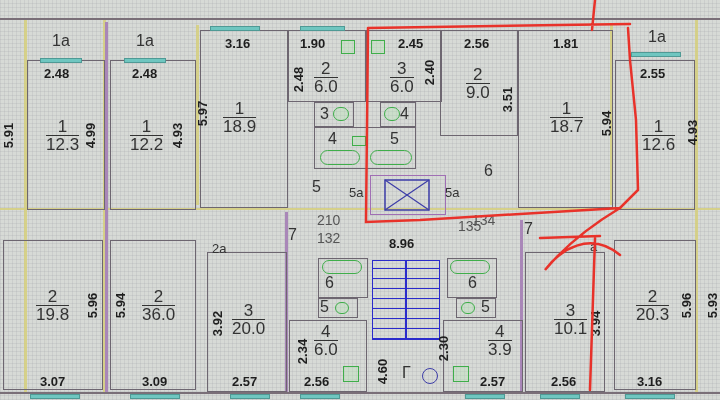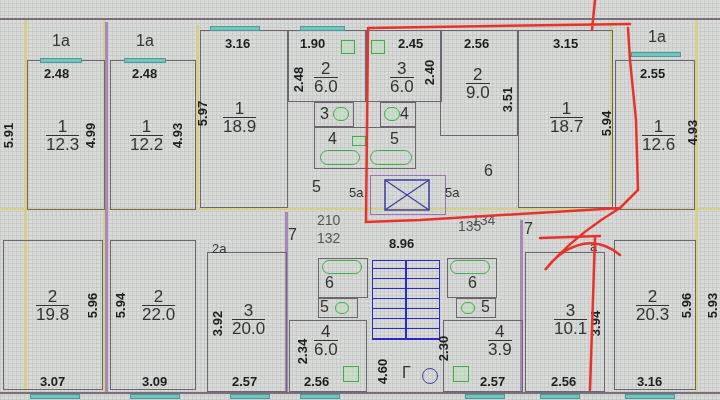--- a/index.html
+++ b/index.html
@@ -147,21 +147,21 @@
   <div class="lbl" style="left:642px;top:118px;">
       <span class="num">1</span>
       <span class="area">12.6</span>
     </div>
   <div class="lbl" style="left:36px;top:288px;">
       <span class="num">2</span>
       <span class="area">19.8</span>
     </div>
   <div class="lbl" style="left:142px;top:288px;">
       <span class="num">2</span>
-      <span class="area">22.0</span>
+      <span class="area">36.0</span>
     </div>
   <div class="lbl" style="left:232px;top:302px;">
       <span class="num">3</span>
       <span class="area">20.0</span>
     </div>
   <div class="lbl" style="left:314px;top:323px;">
       <span class="num">4</span>
       <span class="area">6.0</span>
     </div>
   <div class="lbl" style="left:488px;top:323px;">
@@ -199,21 +199,21 @@
   <div class="apt-num" style="left:317px;top:230px;">132</div>
   <div class="apt-num" style="left:472px;top:212px;">134</div>
   <div class="apt-num" style="left:458px;top:218px;text-align:center;">135</div>
 
   <div class="dim" style="left:44px;top:66px;">2.48</div>
   <div class="dim" style="left:132px;top:66px;">2.48</div>
   <div class="dim" style="left:225px;top:36px;">3.16</div>
   <div class="dim" style="left:300px;top:36px;">1.90</div>
   <div class="dim" style="left:398px;top:36px;">2.45</div>
   <div class="dim" style="left:464px;top:36px;">2.56</div>
-  <div class="dim" style="left:553px;top:36px;">3.15</div>
+  <div class="dim" style="left:553px;top:36px;">1.81</div>
   <div class="dim" style="left:640px;top:66px;">2.55</div>
   <div class="dim" style="left:389px;top:236px;">8.96</div>
   <div class="dim" style="left:40px;top:374px;">3.07</div>
   <div class="dim" style="left:142px;top:374px;">3.09</div>
   <div class="dim" style="left:232px;top:374px;">2.57</div>
   <div class="dim" style="left:304px;top:374px;">2.56</div>
   <div class="dim" style="left:480px;top:374px;">2.57</div>
   <div class="dim" style="left:551px;top:374px;">2.56</div>
   <div class="dim" style="left:637px;top:374px;">3.16</div>
 

